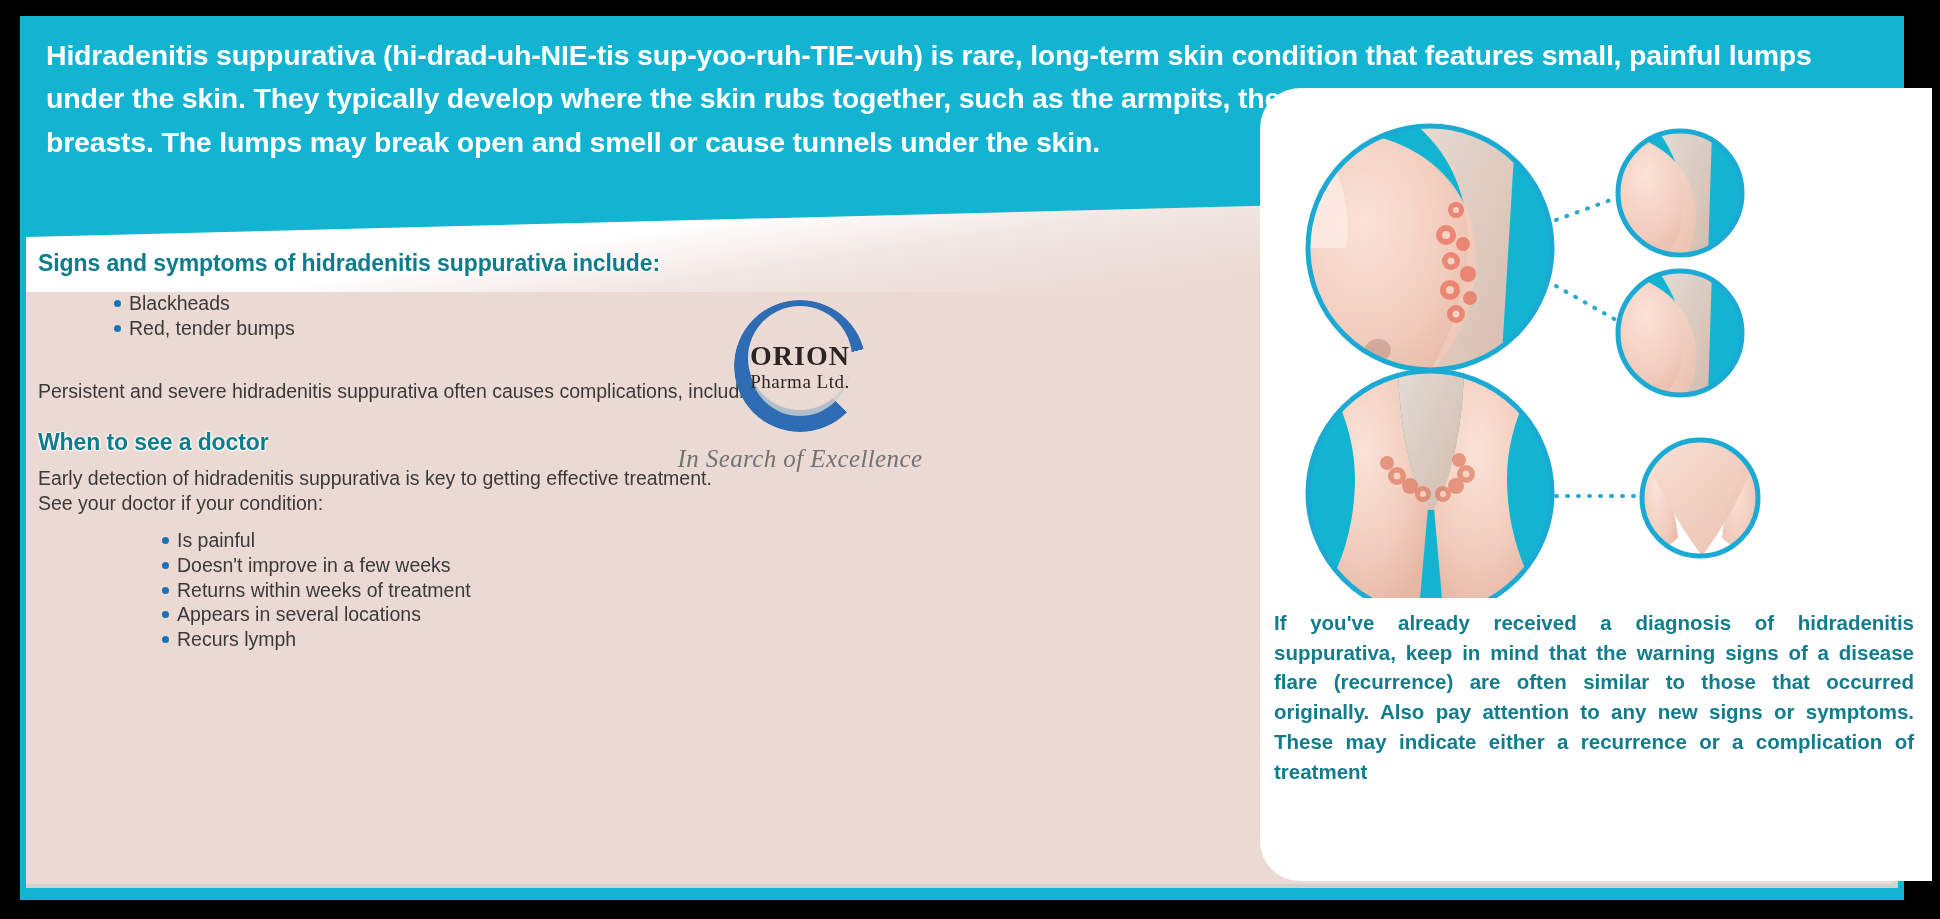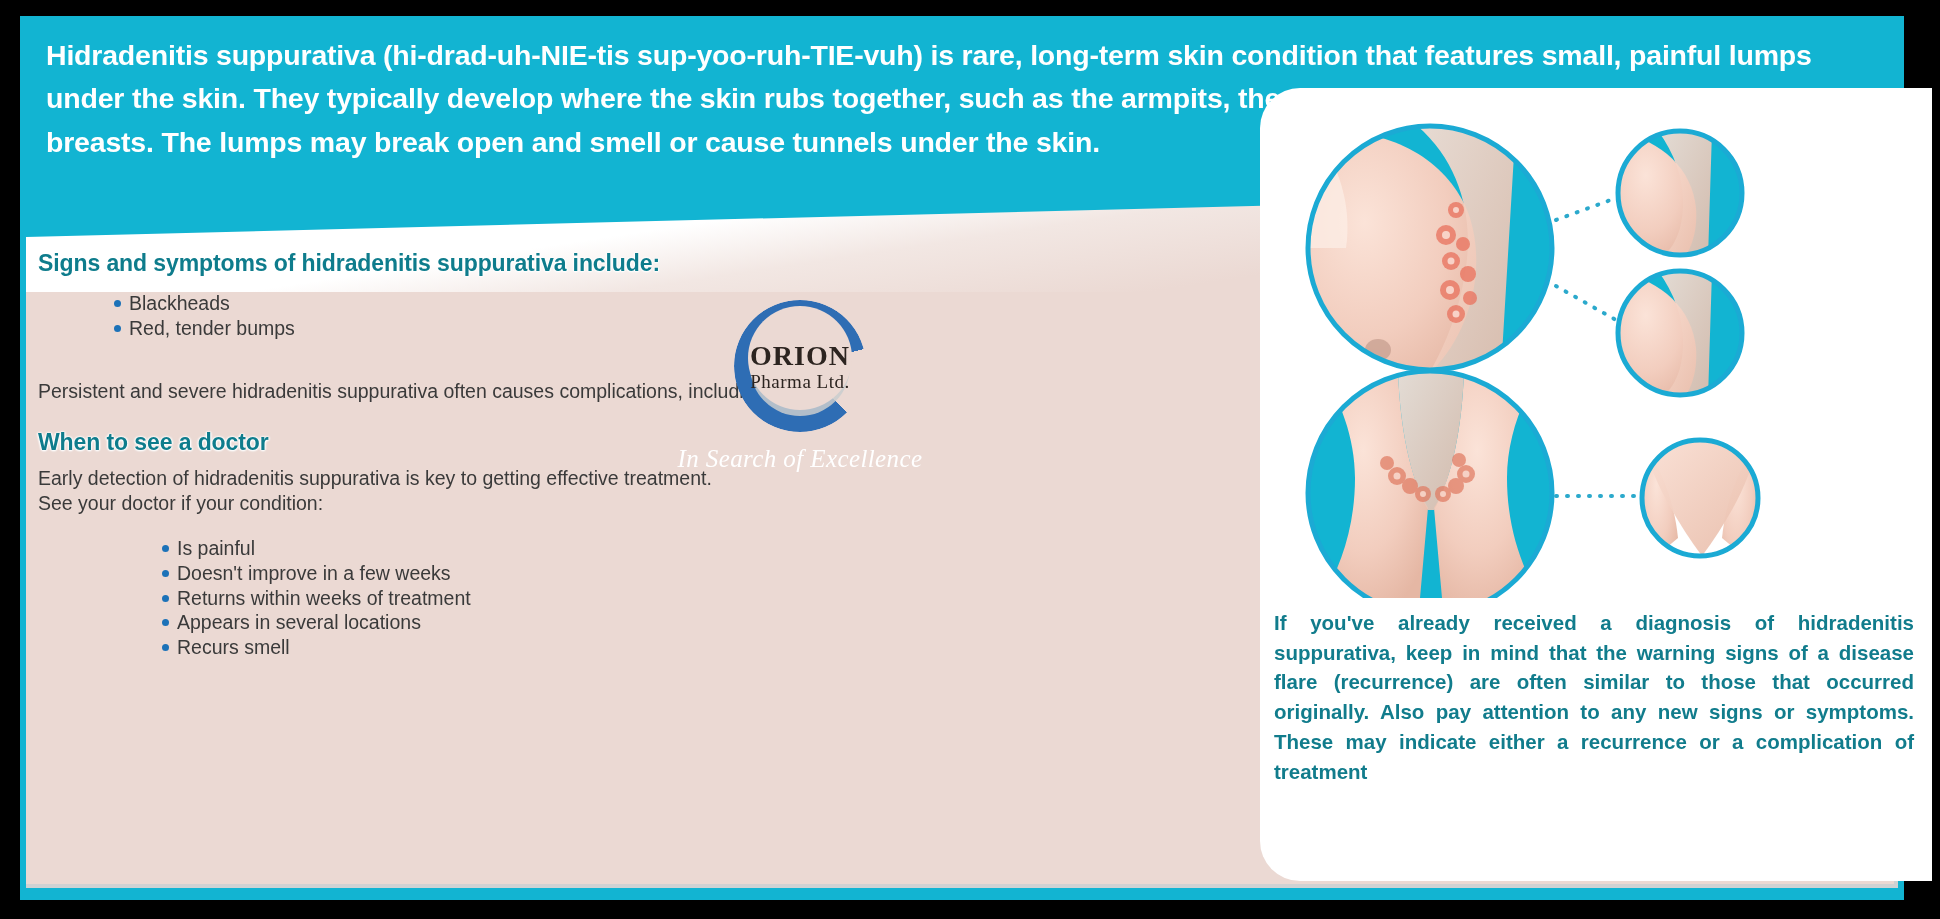--- a/index.html
+++ b/index.html
@@ -56,21 +56,21 @@
   .logo-mark .inner{position:absolute;left:16px;top:16px;width:100px;height:100px;
       border-radius:50%;background:#C9CCCE;opacity:.85;}
   .logo-mark .inner2{position:absolute;left:14px;top:6px;width:104px;height:104px;
       border-radius:50%;background:#EBD9D3;}
   .logo-text{position:absolute;left:0;top:42px;width:100%;}
   .logo-orion{font-family:"Liberation Serif","DejaVu Serif",serif;font-size:28px;
       font-weight:bold;color:#2C2420;letter-spacing:1px;line-height:1;}
   .logo-sub{font-family:"Liberation Serif","DejaVu Serif",serif;font-size:19px;
       color:#2C2420;letter-spacing:.5px;margin-top:1px;}
   .logo-tag{font-family:"Liberation Serif","DejaVu Serif",serif;font-style:italic;
-      font-size:25px;color:#ffffff;margin-top:13px;letter-spacing:.4px;}
+      font-size:25px;color:#737373;margin-top:13px;letter-spacing:.4px;}
 
   
   .card{position:absolute;left:1260px;top:88px;width:672px;height:793px;
         background:#ffffff;border-radius:40px 0 0 40px;overflow:hidden;}
   .card-note{position:absolute;left:14px;top:520px;width:640px;
         color:#117C8C;font-size:20.5px;font-weight:bold;line-height:1.45;
         text-align:justify;}
 
   
   .illus{position:absolute;left:0;top:10px;width:672px;height:500px;}
@@ -108,26 +108,26 @@
     <div>
       <div class="body-line" style="margin-top:10px;">Persistent and severe hidradenitis suppurativa often causes complications, including:</div>
     </div>
 
     <div class="block-gap" style="height:26px;"></div>
 
     <div>
       <div class="sec-head">When to see a doctor</div>
       <div class="body-line" style="margin-top:10px;">Early detection of hidradenitis suppurativa is key to getting effective treatment.</div>
       <div class="body-line">See your doctor if your condition:</div>
-      <ul class="b" style="margin-left:148px;margin-top:20px;">
+      <ul class="b" style="margin-left:148px;margin-top:12px;">
         <li>Is painful</li>
         <li>Doesn't improve in a few weeks</li>
         <li>Returns within weeks of treatment</li>
         <li>Appears in several locations</li>
-        <li>Recurs smell</li>
+        <li>Recurs lymph</li>
       </ul>
     </div>
   </div>
 
   <div class="logo-wrap">
     <div class="logo-mark">
       <div class="ring"></div>
       <div class="inner"></div>
       <div class="inner2"></div>
       <div class="logo-text">

